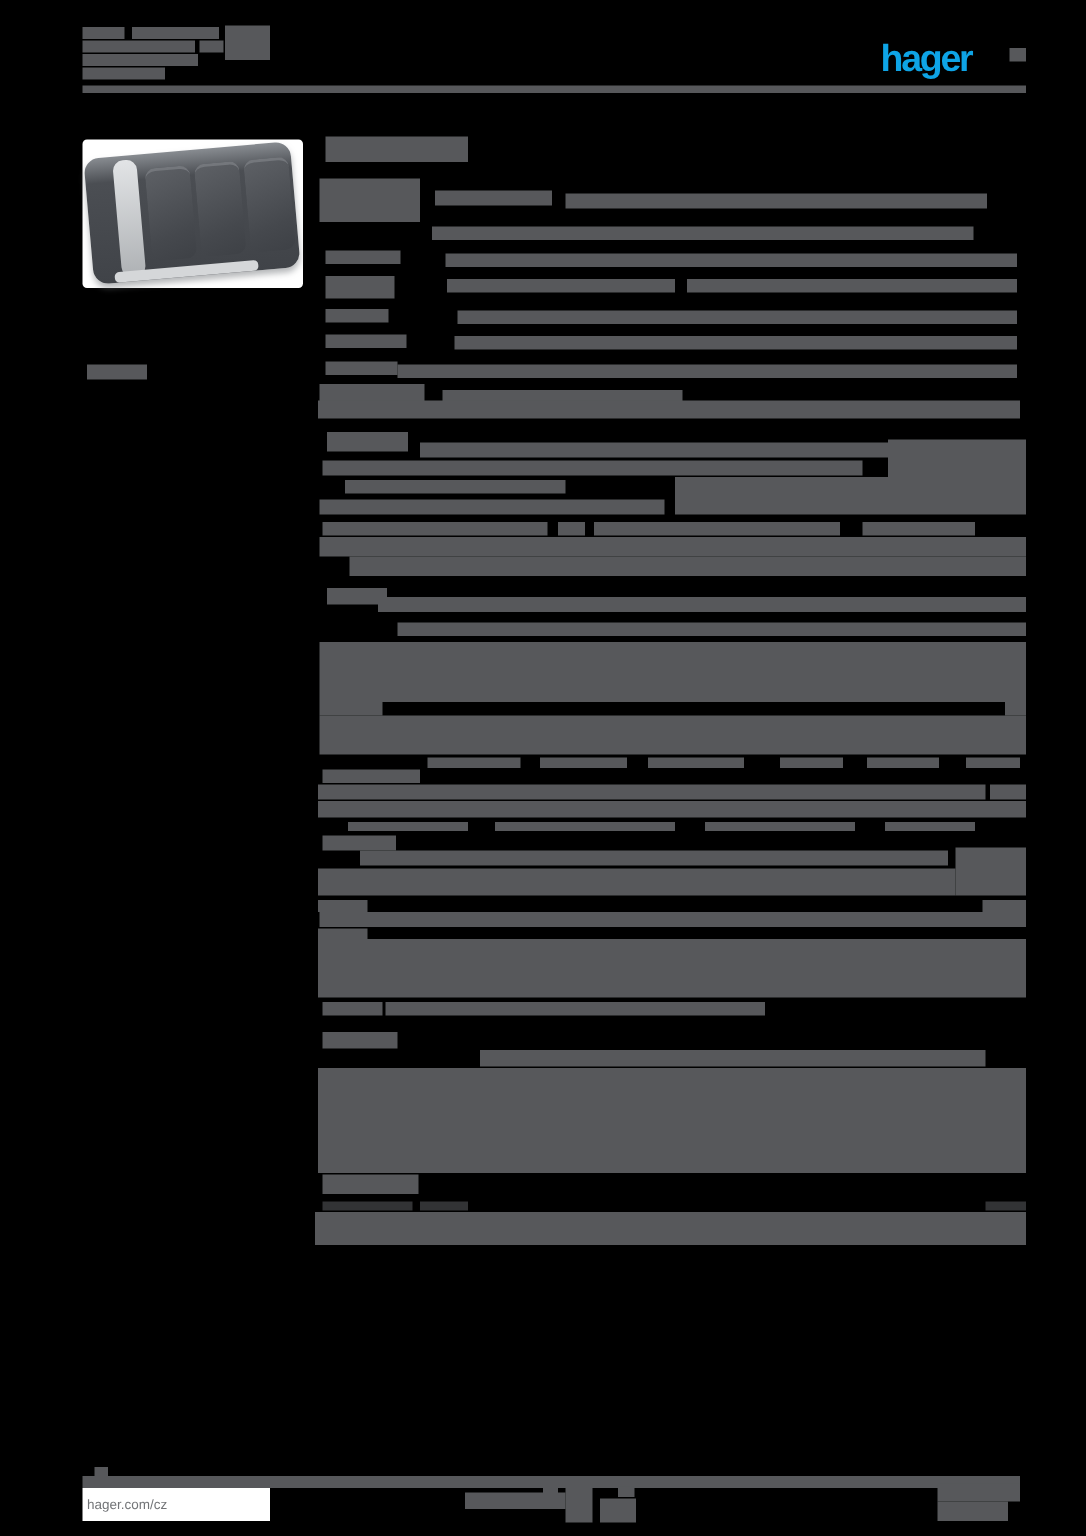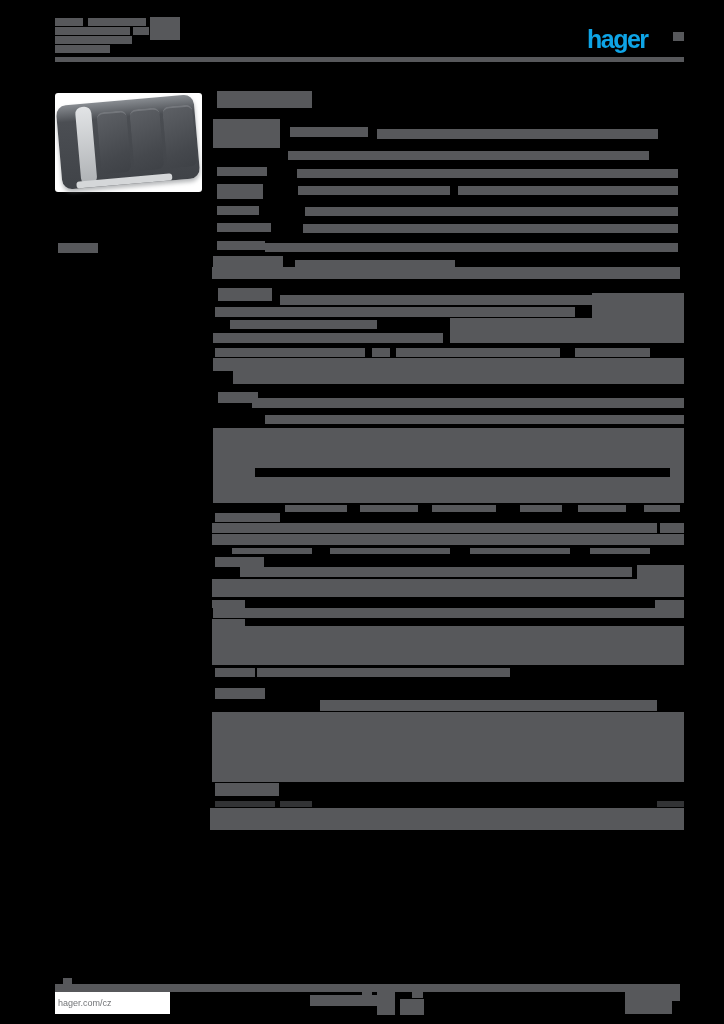--- a/index.html
+++ b/index.html
@@ -31,21 +31,21 @@
   .prod-cap{position:absolute;left:19px;top:3px;width:16px;height:78px;border-radius:7px;
     background:linear-gradient(180deg,#e2e4e6,#aeb1b4);}
   .prod-base{position:absolute;left:14px;bottom:0px;width:96px;height:7px;border-radius:3px;
     background:#d5d7d9;}
   .prod-mod{position:absolute;top:10px;width:30px;height:62px;border-radius:7px;
     background:linear-gradient(160deg,#5d6065 0%,#45484d 70%,#3e4146 100%);
     border-top:2px solid #74777c;}
   .m1{left:40px;} .m2{left:73px;} .m3{left:106px;}
 
   
-  .whitebox{position:absolute;left:55px;top:992px;width:115px;height:22px;background:#ffffff;}
+  .whitebox{position:absolute;left:55px;top:992px;width:125px;height:22px;background:#ffffff;}
   .whitebox span{display:block;padding-left:3px;line-height:22px;font-size:9px;
     color:var(--footer_text);}
 </style>
 </head>
 <body>
 
 <div class="page">
 
   <div class="layer">
       <div class="blk" style="left: 55px; top: 18px; width: 28px; height: 8px;"></div>

